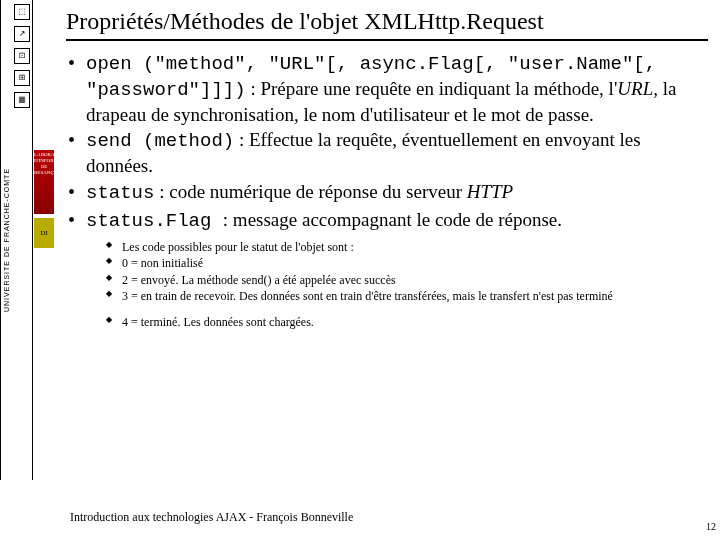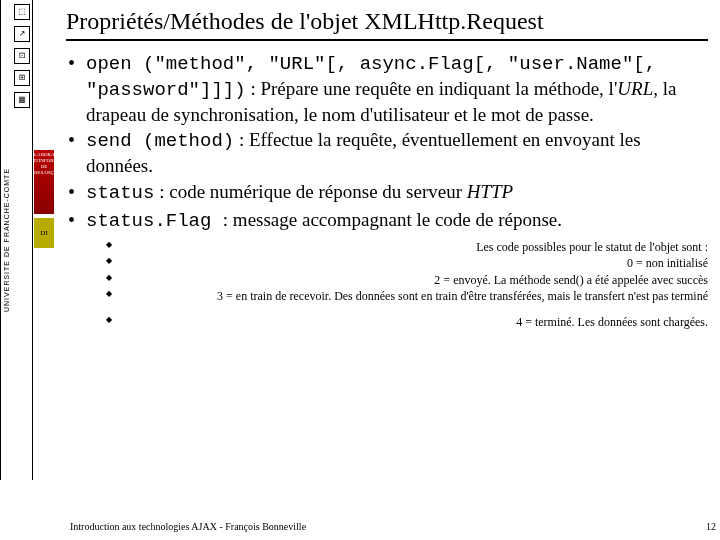--- a/index.html
+++ b/index.html
@@ -118,36 +118,35 @@
   ul.sub {
     list-style: none;
     padding: 0;
     margin: 4px 0 10px 40px;
     font-size: 12px;
     line-height: 1.35;
   }
   ul.sub > li {
     position: relative;
     padding-left: 16px;
-    text-align: right;
   }
   ul.sub > li::before {
     content: "◆";
     position: absolute;
     left: 0;
     top: 1px;
     font-size: 8px;
   }
   ul.sub2 {
   }
   .footer {
     position: absolute;
     left: 70px;
-    bottom: 8px;
-    font-size: 10px;
+    bottom: 15px;
+    font-size: 12px;
   }
   .page-num {
     position: absolute;
     right: 4px;
     bottom: 8px;
     font-size: 10px;
   }
   em { font-style: italic; }
 </style>
 </head>

